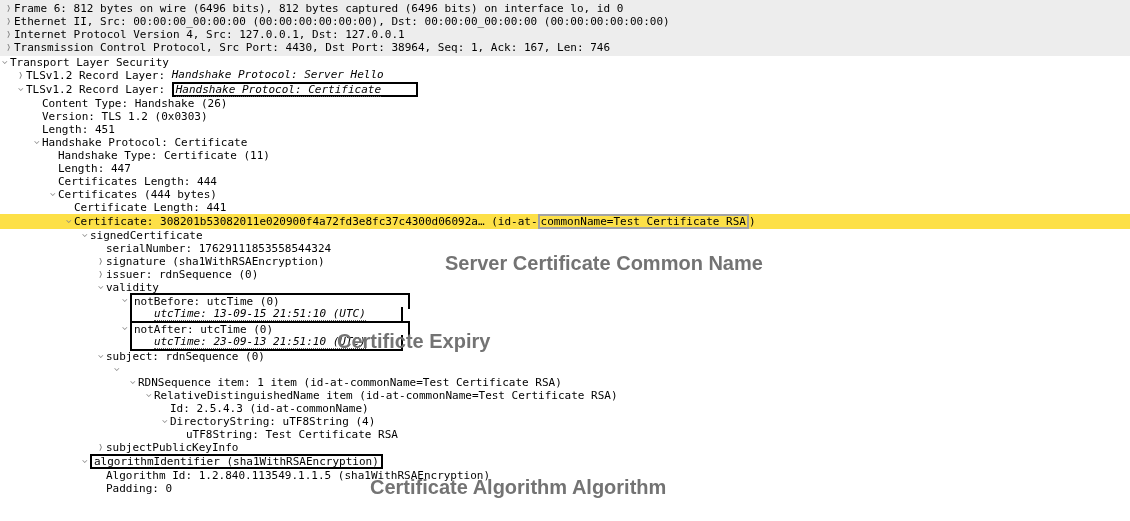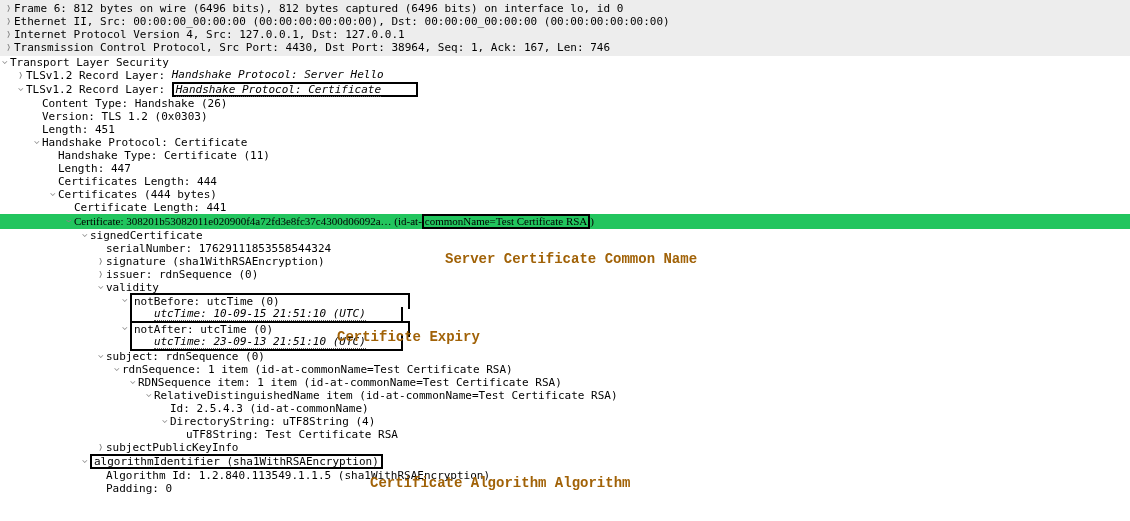--- a/index.html
+++ b/index.html
@@ -41,34 +41,33 @@
     padding-bottom: 0px;
     font-style: italic;
   }
   .box-outline {
     border: 2px solid #000;
     padding: 0 2px;
     display: inline-block;
     line-height: 11px;
   }
   .box-outline-narrow {
-    border: 2px solid #000000;
+    border: 2px solid #a3a3a3;
     padding: 0 1px;
     display: inline-block;
     line-height: 11px;
   }
   .highlight-blue {
-    background: #22c55e;
-    font-family: Liberation Serif, serif;
+    background: #fde047;
   }
   .annotation {
-    color: #a16207;
-    font-family: Liberation Mono, monospace;
+    color: #737373;
+    font-family: Liberation Sans, sans-serif;
     font-weight: bold;
-    font-size: 14px;
+    font-size: 20px;
     position: absolute;
     white-space: nowrap;
   }
   .content {
     position: relative;
   }
   .boxwrap { display:inline-block; vertical-align: top; }
 </style>
 </head>
 <body>
@@ -184,42 +183,41 @@
 </div>
 
 <div style="position:relative;padding-left:8px;">
 <div class="row" style="height:14px">
   <span class="indent" style="width:112px"></span>
   <span class="caret caret-down"></span>
   <span class="boxwrap" style="border:2px solid #000; border-bottom:none; padding:0 2px;"><span>notBefore: utcTime (0)</span>&nbsp;&nbsp;&nbsp;&nbsp;&nbsp;&nbsp;&nbsp;&nbsp;&nbsp;&nbsp;&nbsp;&nbsp;&nbsp;&nbsp;&nbsp;&nbsp;&nbsp;&nbsp;&nbsp;</span>
 </div>
 <div class="row" style="height:14px">
   <span class="indent" style="width:122px"></span>
-  <span class="boxwrap" style="border:2px solid #000; border-top:none; padding:0 2px;">&nbsp;&nbsp;&nbsp;<span class="dotted-under">utcTime: 10-09-15 21:51:10 (UTC)</span>&nbsp;&nbsp;&nbsp;&nbsp;&nbsp;</span>
+  <span class="boxwrap" style="border:2px solid #000; border-top:none; padding:0 2px;">&nbsp;&nbsp;&nbsp;<span class="dotted-under">utcTime: 13-09-15 21:51:10 (UTC)</span>&nbsp;&nbsp;&nbsp;&nbsp;&nbsp;</span>
 </div>
 <div class="row" style="height:14px">
   <span class="indent" style="width:112px"></span>
   <span class="caret caret-down"></span>
   <span class="boxwrap" style="border:2px solid #000; border-bottom:none; padding:0 2px;"><span>notAfter: utcTime (0)</span>&nbsp;&nbsp;&nbsp;&nbsp;&nbsp;&nbsp;&nbsp;&nbsp;&nbsp;&nbsp;&nbsp;&nbsp;&nbsp;&nbsp;&nbsp;&nbsp;&nbsp;&nbsp;&nbsp;&nbsp;</span>
 </div>
 <div class="row" style="height:14px">
   <span class="indent" style="width:122px"></span>
   <span class="boxwrap" style="border:2px solid #000; border-top:none; padding:0 2px;">&nbsp;&nbsp;&nbsp;<span class="dotted-under">utcTime: 23-09-13 21:51:10 (UTC)</span>&nbsp;&nbsp;&nbsp;&nbsp;&nbsp;</span>
 </div>
 </div>
 
 <div class="row">
   <span class="indent" style="width:96px"></span>
   <span class="caret caret-down"></span>
   <span>subject: rdnSequence (0)</span>
 </div>
 <div class="row">
   <span class="indent" style="width:112px"></span>
   <span class="caret caret-down"></span>
-  <span>rdnSequence: 1 item (id-at-commonName=Test Certificate RSA)</span>
 </div>
 <div class="row">
   <span class="indent" style="width:128px"></span>
   <span class="caret caret-down"></span>
   <span>RDNSequence item: 1 item (id-at-commonName=Test Certificate RSA)</span>
 </div>
 <div class="row">
   <span class="indent" style="width:144px"></span>
   <span class="caret caret-down"></span>
   <span>RelativeDistinguishedName item (id-at-commonName=Test Certificate RSA)</span>

